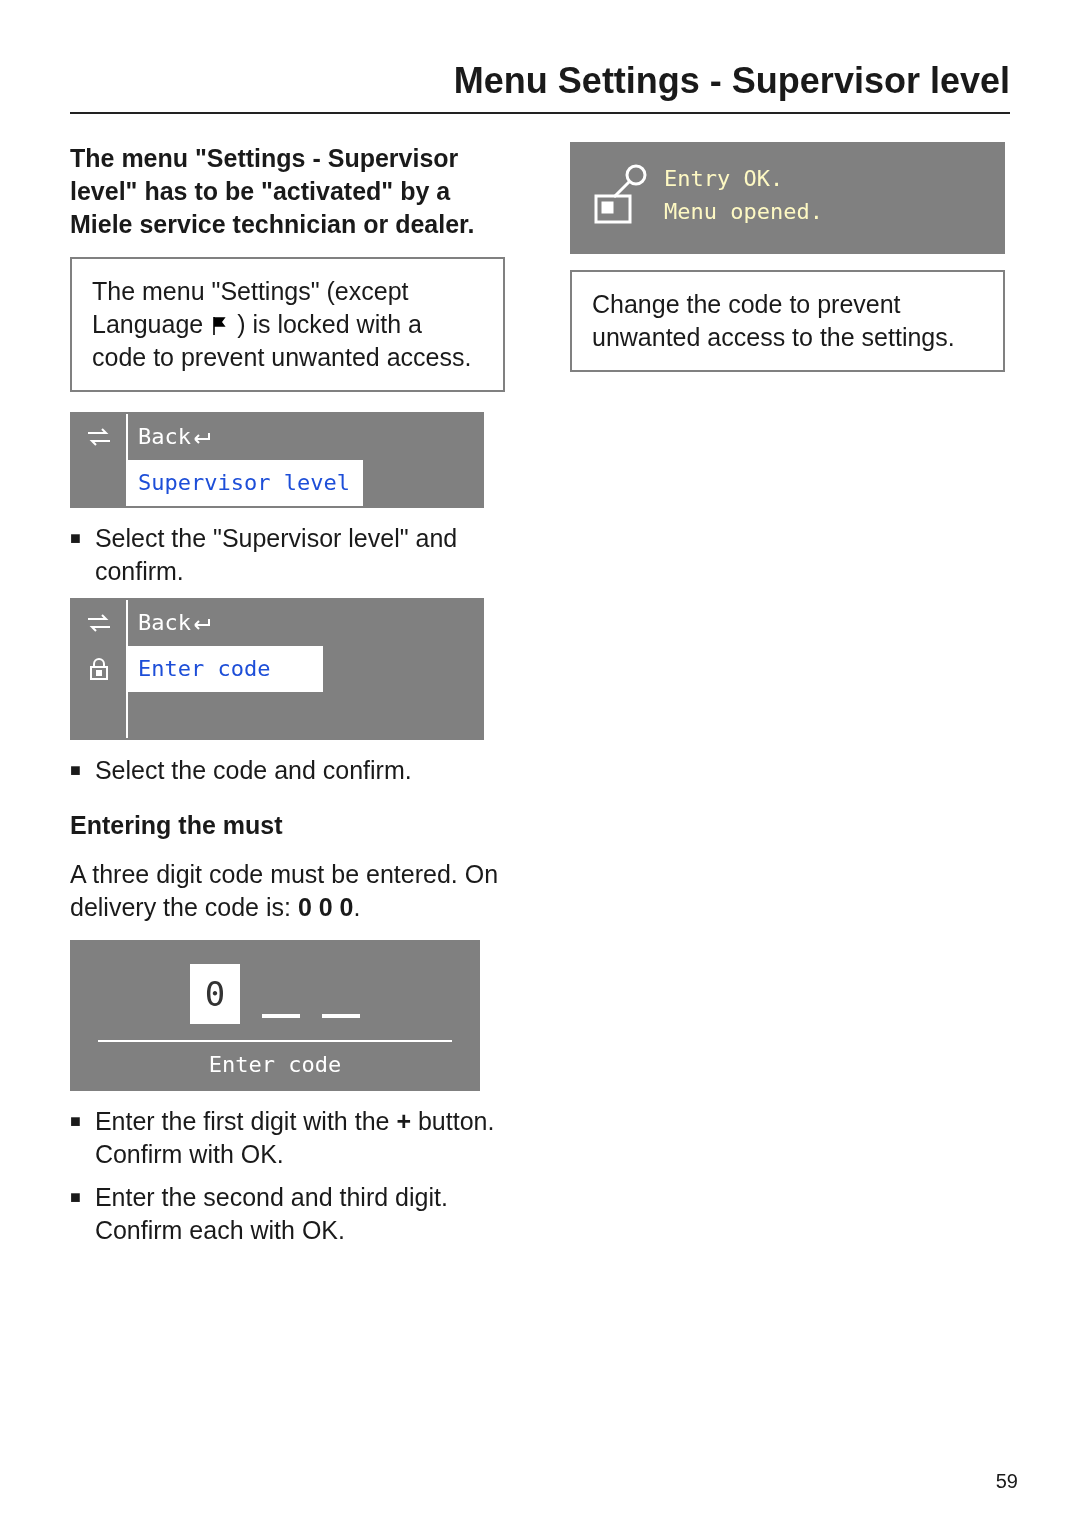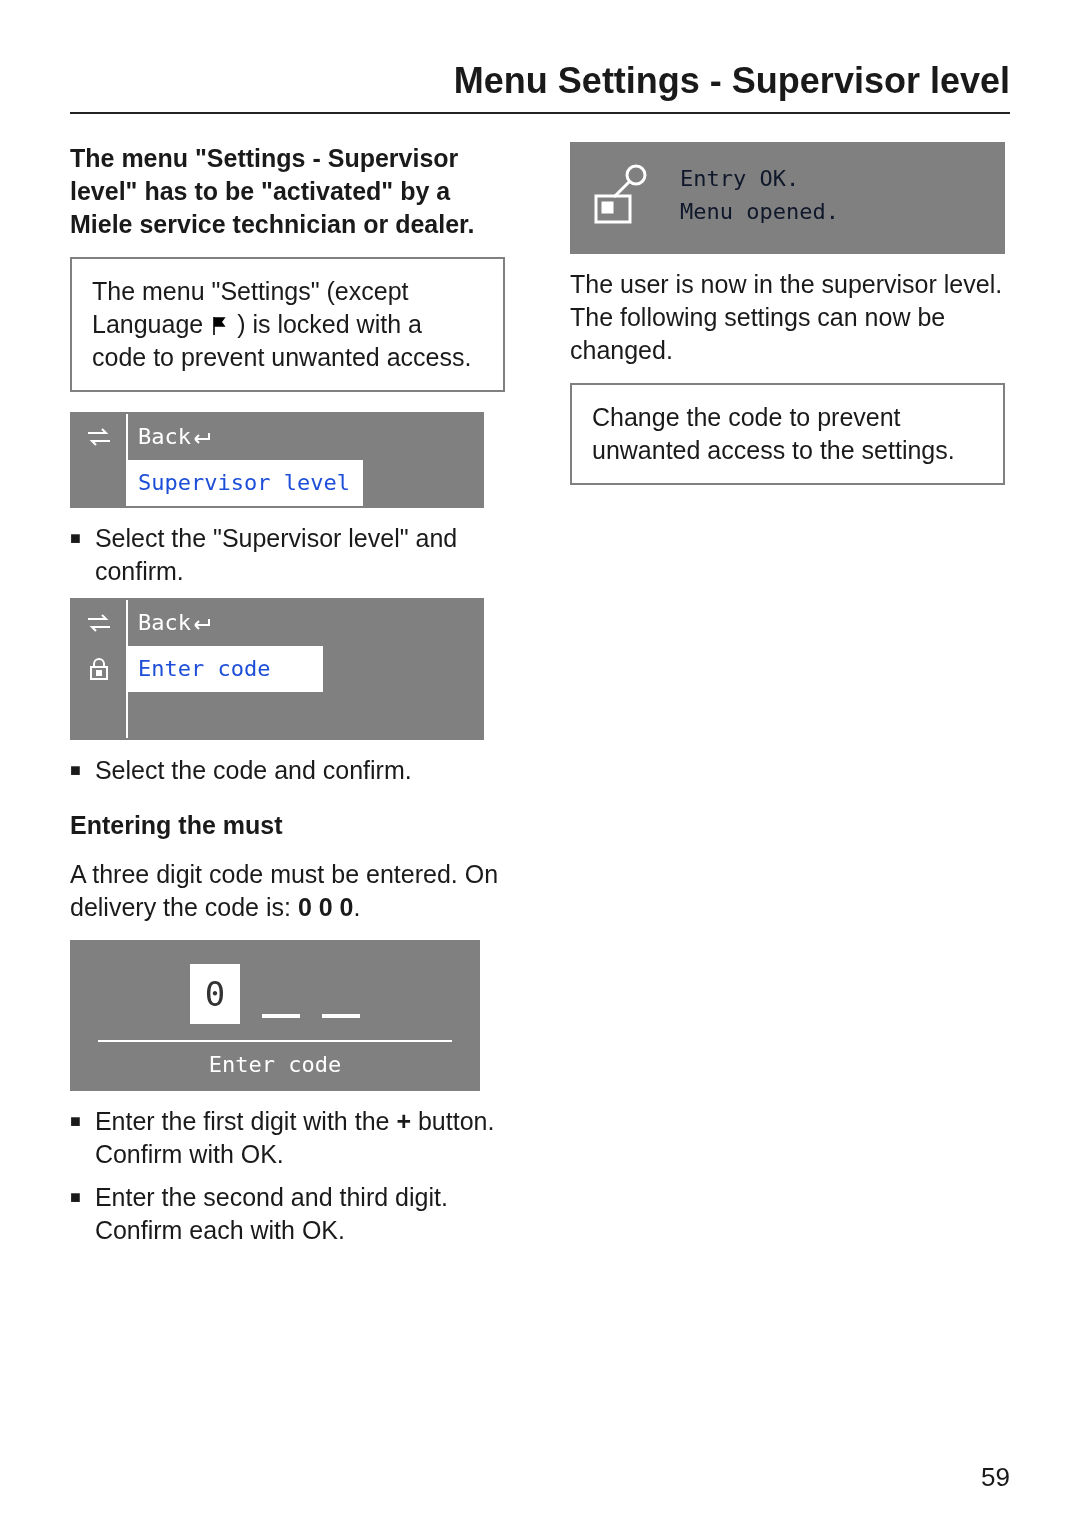--- a/index.html
+++ b/index.html
@@ -118,28 +118,28 @@
   .code-hr{
     border:none;border-top:2px solid #fff;
     margin:6px 28px 8px 28px;
   }
   .code-caption{font-size:22px;padding-bottom:4px;}
 
   
   .lcd-entry{
     width:435px;
     background:#808080;
-    color:#0f172a;
+    color:#fef9c3;
     font-family:"Lucida Console",Monaco,monospace;
     font-size:22px;
     margin:0 0 14px 0;
     padding:18px 18px 24px 18px;
     display:flex;
     align-items:center;
-    gap:22px;
+    gap:6px;
     box-sizing:border-box;
   }
   .entry-icon{
     width:70px;height:70px;
     flex:none;
   }
   .entry-text{line-height:1.5;}
 
   .step{
     display:flex;
@@ -150,23 +150,23 @@
     flex:none;
     font-size:18px;
     line-height:33px;
   }
   .step .txt{
     flex:1;
   }
 
   .pagenum{
     position:absolute;
-    right:70px;
+    right:62px;
     bottom:36px;
-    font-size:26px;
+    font-size:20px;
   }
 </style>
 </head>
 <body>
 
 <div class="page">
   <h1 class="page-title">Menu Settings - Supervisor level</h1>
   <hr class="rule">
 
   <div class="columns">
@@ -286,20 +286,19 @@
             <rect x="8" y="36" width="34" height="26"></rect>
             <rect x="15" y="43" width="9" height="9" fill="#fff"></rect>
           </svg>
         </div>
         <div class="entry-text">
           <div>Entry OK.</div>
           <div>Menu opened.</div>
         </div>
       </div>
 
-      <p>The user is now in the supervisor level. The following settings can now be changed.</p>
 
       <div class="note-box">Change the code to prevent unwanted access to the settings.</div>
     </div>
   </div>
 
   <div class="pagenum">59</div>
 </div>
 
 </body></html>

